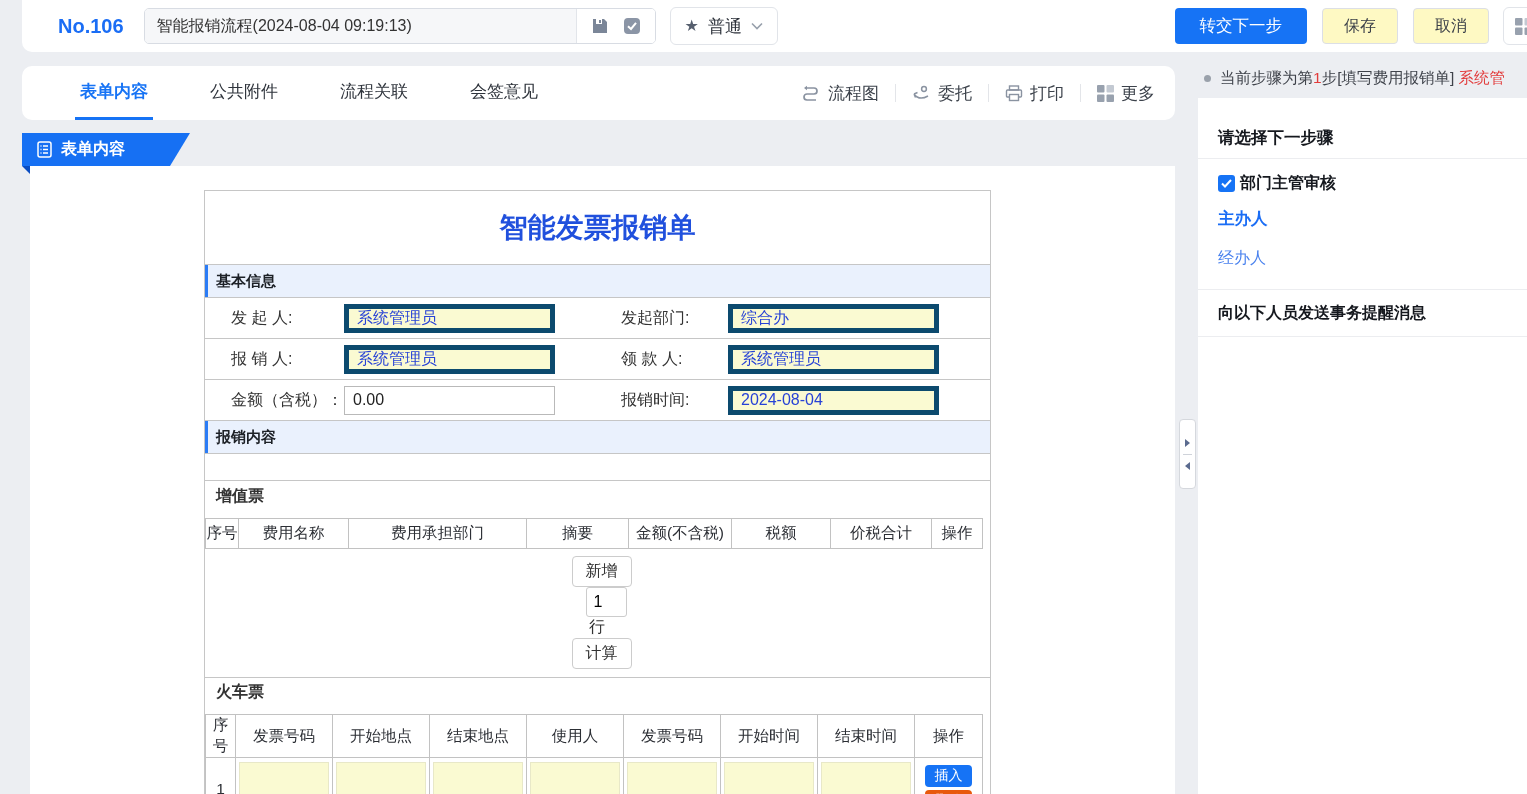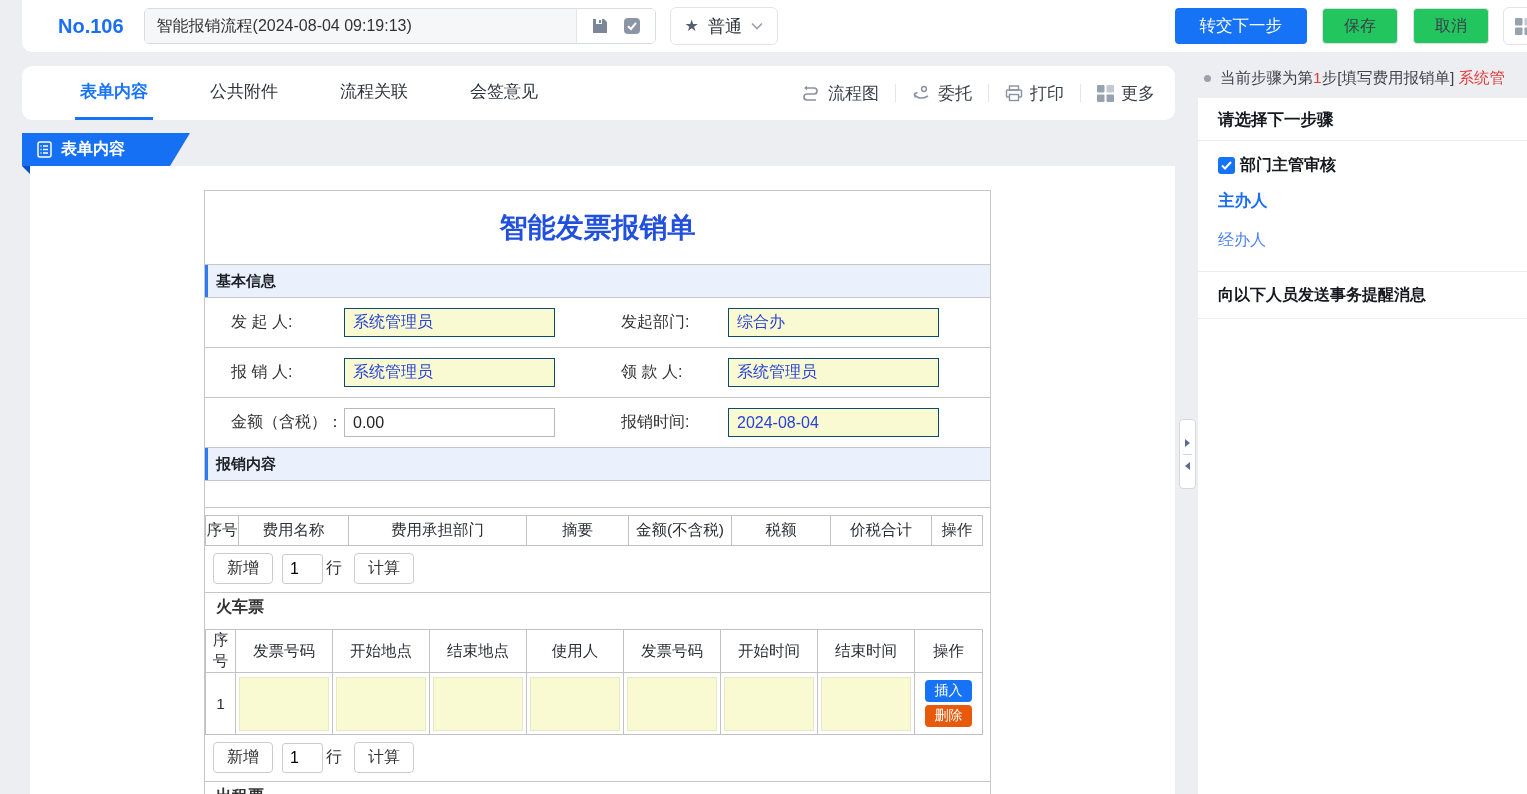--- a/index.html
+++ b/index.html
@@ -16,21 +16,21 @@
   .title-group { margin-left:20px; height:36px; border:1px solid #d8dce3; border-radius:5px;
                  display:flex; overflow:hidden; background:#fff; }
   .title-input { width:432px; border:none; outline:none; background:#f6f7f9; padding:0 12px;
                  font-size:16px; color:#333; border-right:1px solid #e2e5ea; font-family:inherit; }
   .title-icons { display:flex; align-items:center; gap:12px; padding:0 13px; background:#fff; }
   .icon-btn { width:20px; height:20px; display:flex; align-items:center; justify-content:center; cursor:pointer; }
   .priority-box { margin-left:14px; height:38px; border:1px solid #e1e4e9; border-radius:6px;
                   display:flex; align-items:center; gap:9px; padding:0 14px; font-size:17px; color:#2c313a; cursor:pointer; }
   .star { color:#565f6e; font-size:16px; line-height:1; }
   .topbar-spacer { flex:1; }
-  .btn { height:36px; border-radius:4px; border:1px solid #dcdfe6; background:#22c55e; font-size:16px;
+  .btn { height:36px; border-radius:4px; border:1px solid #dcdfe6; background:#fef9c3; font-size:16px;
          color:#3a3f48; padding:0 21px; font-family:inherit; cursor:pointer; }
   .btn-primary { background:#1673f5; color:#fff; border:none; padding:0 25px; font-size:16.5px; }
   .mr14 { margin-right:15px; }
   .grid-btn { width:40px; height:38px; border:1px solid #e1e4e9; border-radius:6px; margin-left:14px;
               margin-right:-16px; display:flex; align-items:center; justify-content:center; background:#fff; cursor:pointer; }
   
   .tabs-card { position:absolute; left:22px; top:66px; width:1153px; height:54px; background:#fff;
                border-radius:10px; display:flex; align-items:stretch; }
   .tabs { display:flex; margin-left:53px; gap:52px; }
   .tab { display:flex; align-items:center; font-size:17px; color:#2f343c; cursor:pointer;
@@ -48,36 +48,36 @@
                  clip-path:polygon(0 0,100% 0,100% 100%); }
   
   .content-panel { position:absolute; left:30px; top:166px; width:1145px; height:628px;
                    background:#fff; overflow:hidden; }
   .form { position:absolute; left:174px; top:24px; width:787px; border:1px solid #c6c6c6; background:#fff; }
   .f-title { height:74px; display:flex; align-items:center; justify-content:center; font-size:28px;
              font-weight:bold; color:#2050dd; border-bottom:1px solid #c6c6c6; }
   .f-section { height:33px; background:#eaf1fd; border-bottom:1px solid #c6c6c6; display:flex;
                align-items:center; padding-left:11px; font-weight:bold; font-size:15px; color:#1d2127;
                box-shadow:inset 3px 0 0 #2b7cf5; }
-  .f-row { height:50px; border-bottom:1px solid #c6c6c6; display:flex; align-items:center; font-size:16px; }
+  .f-row { height:41px; border-bottom:1px solid #c6c6c6; display:flex; align-items:center; font-size:16px; }
   .c1 { width:139px; padding-left:26px; }
   .c3 { width:107px; margin-left:66px; }
-  .f-val { width:211px; height:29px; border:1px solid #0c4a6e; background:#fafad2; color:#2742d6;
+  .f-val { width:211px; height:29px; border:5px solid #0c4a6e; background:#fafad2; color:#2742d6;
            font-size:16px; display:flex; align-items:center; padding-left:8px; cursor:pointer; }
   .f-val.white { background:#fff; border:1px solid #b9b9b9; color:#222; font-family:inherit; outline:none; }
   input.f-val { cursor:text; }
   .f-empty { height:27px; border-bottom:1px solid #c6c6c6; }
   .f-subtitle { height:30px; display:flex; align-items:center; padding-left:11px; font-weight:bold; font-size:16px; }
   .bt { border-top:1px solid #c6c6c6; }
   table.itab { width:777px; border-collapse:collapse; table-layout:fixed; margin-top:7px; font-size:15.5px; }
   .itab th, .itab td { border:1px solid #c2c2c2; text-align:center; font-weight:normal; color:#2c2f35; }
   .itab th { height:30px; }
   .itab td { height:62px; padding:0 3px; }
   .cell-input { width:100%; height:54px; background:#fafad2; border:1px solid #e8e8c8; cursor:text; }
-  .controls { display:flex; align-items:center; padding:7px 0 8px 8px; }
+  .controls { display:flex; align-items:center; padding:7px 0 8px 8px;flex-direction:column; }
   .ctl-btn { height:31px; border:1px solid #ccc; border-radius:4px; background:#fff; padding:0 13px;
              font-size:16px; color:#333; font-family:inherit; cursor:pointer; }
   .count-input { width:41px; height:30px; border:1px solid #ccc; border-radius:3px; padding:0 7px;
                  font-size:16px; font-family:inherit; margin-left:9px; outline:none; }
   .rows-suffix { font-size:16px; margin:0 12px 0 3px; }
   .mini-btn { width:47px; height:22px; border-radius:4px; border:none; color:#fff; font-size:14px;
               display:block; margin:3px auto; font-family:inherit; cursor:pointer; }
   .mini-insert { background:#1673f5; }
   .mini-delete { background:#e8590c; }
   
@@ -87,21 +87,21 @@
   .tri-r { width:0; height:0; border-left:5px solid #5b6b8f; border-top:4px solid transparent;
            border-bottom:4px solid transparent; cursor:pointer; }
   .tri-l { width:0; height:0; border-right:5px solid #5b6b8f; border-top:4px solid transparent;
            border-bottom:4px solid transparent; cursor:pointer; }
   .toggle-div { width:9px; height:1px; background:#cfd3da; }
   
   .status-line { position:absolute; left:1198px; top:66px; width:329px; height:24px; display:flex;
                  align-items:center; font-size:15.5px; color:#3f434b; white-space:nowrap; overflow:hidden; }
   .status-dot { width:7px; height:7px; border-radius:50%; background:#9aa1ab; margin:0 9px 0 6px; flex:none; }
   .red { color:#e23b3b; }
-  .sidebar-panel { position:absolute; left:1198px; top:98px; width:329px; height:696px; background:#fff; padding-top:6px; }
+  .sidebar-panel { position:absolute; left:1198px; top:98px; width:329px; height:696px; background:#fff; padding-top:24px; }
   .sb-heading { font-weight:bold; font-size:16.5px; color:#15181e; margin:3px 0 0 20px; height:26px;
                 display:flex; align-items:center; }
   .sb-div { height:1px; background:#ecedf0; }
   .sb-div1 { margin-top:7px; }
   .sb-option { display:flex; align-items:center; gap:5px; margin:14px 0 0 20px; font-size:16px;
                font-weight:bold; color:#15181e; }
   .checkbox { width:17px; height:17px; background:#1673f5; border-radius:3px; display:flex;
               align-items:center; justify-content:center; cursor:pointer; flex:none; }
   .sb-owner { margin:14px 0 0 20px; font-size:16.5px; font-weight:bold; color:#1a6df5; cursor:pointer; width:max-content; }
   .sb-agent { margin:18px 0 0 20px; font-size:16px; color:#4a82ee; cursor:pointer; width:max-content; }
@@ -231,20 +231,21 @@
     <div class="f-row">
       <div class="c1">金额（含税）：</div>
       <input class="f-val white" value="0.00" style="">
       <div class="c3">报销时间:</div>
       <div class="f-val">2024-08-04</div>
     </div>
 
     <div class="f-section">报销内容</div>
     <div class="f-empty"></div>
 
+    <div class="f-subtitle">增值票</div>
     <table class="itab">
       <colgroup>
           <col style="width:33px">
           <col style="width:110px">
           <col style="width:178px">
           <col style="width:102px">
           <col style="width:103px">
           <col style="width:99px">
           <col style="width:101px">
           <col style="width:51px">

